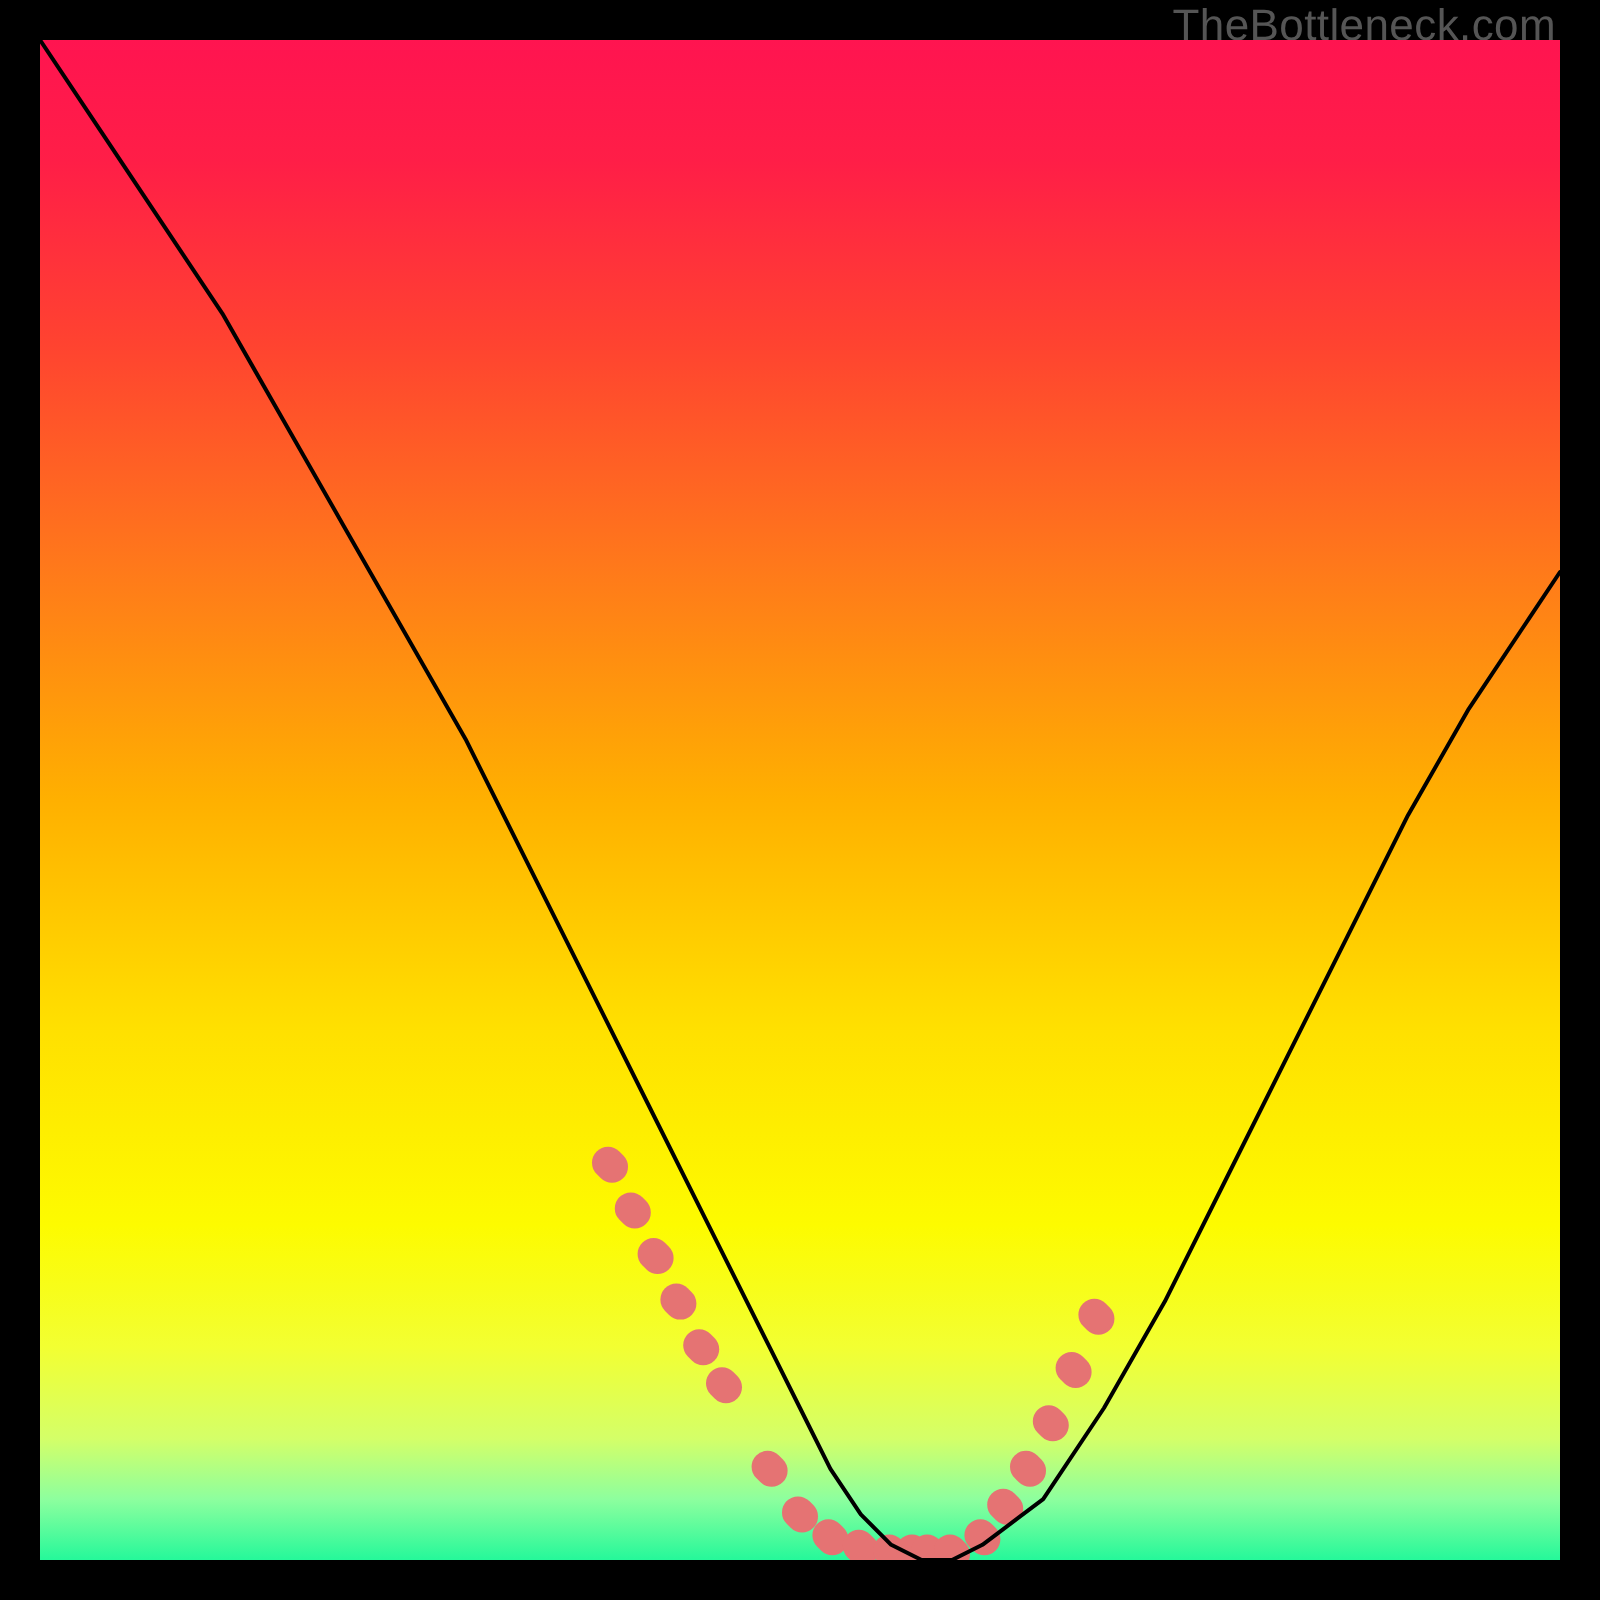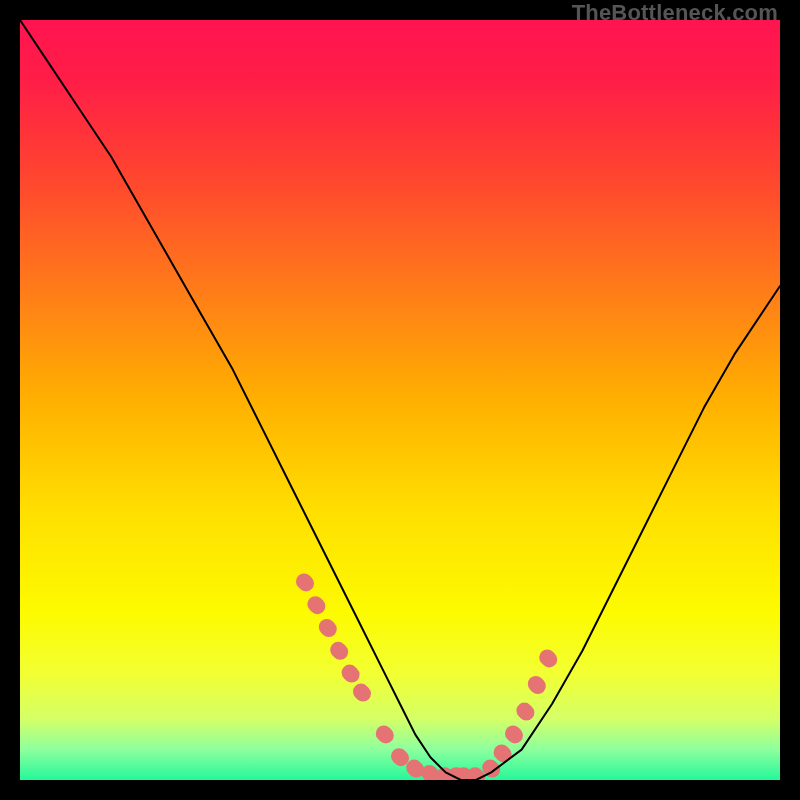--- a/index.html
+++ b/index.html
@@ -23,21 +23,21 @@
     top: 20px;
     width: 760px;
     height: 760px;
   }
   .watermark {
     position: absolute;
     top: 0px;
     right: 22px;
     color: #555;
     font-size: 22px;
-    font-weight: 700;
+    font-weight: 400;
     letter-spacing: 0.2px;
     user-select: none;
   }
 </style>
 </head>
 <body>
 
 <div class="stage">
   <div class="watermark">TheBottleneck.com</div>
 

